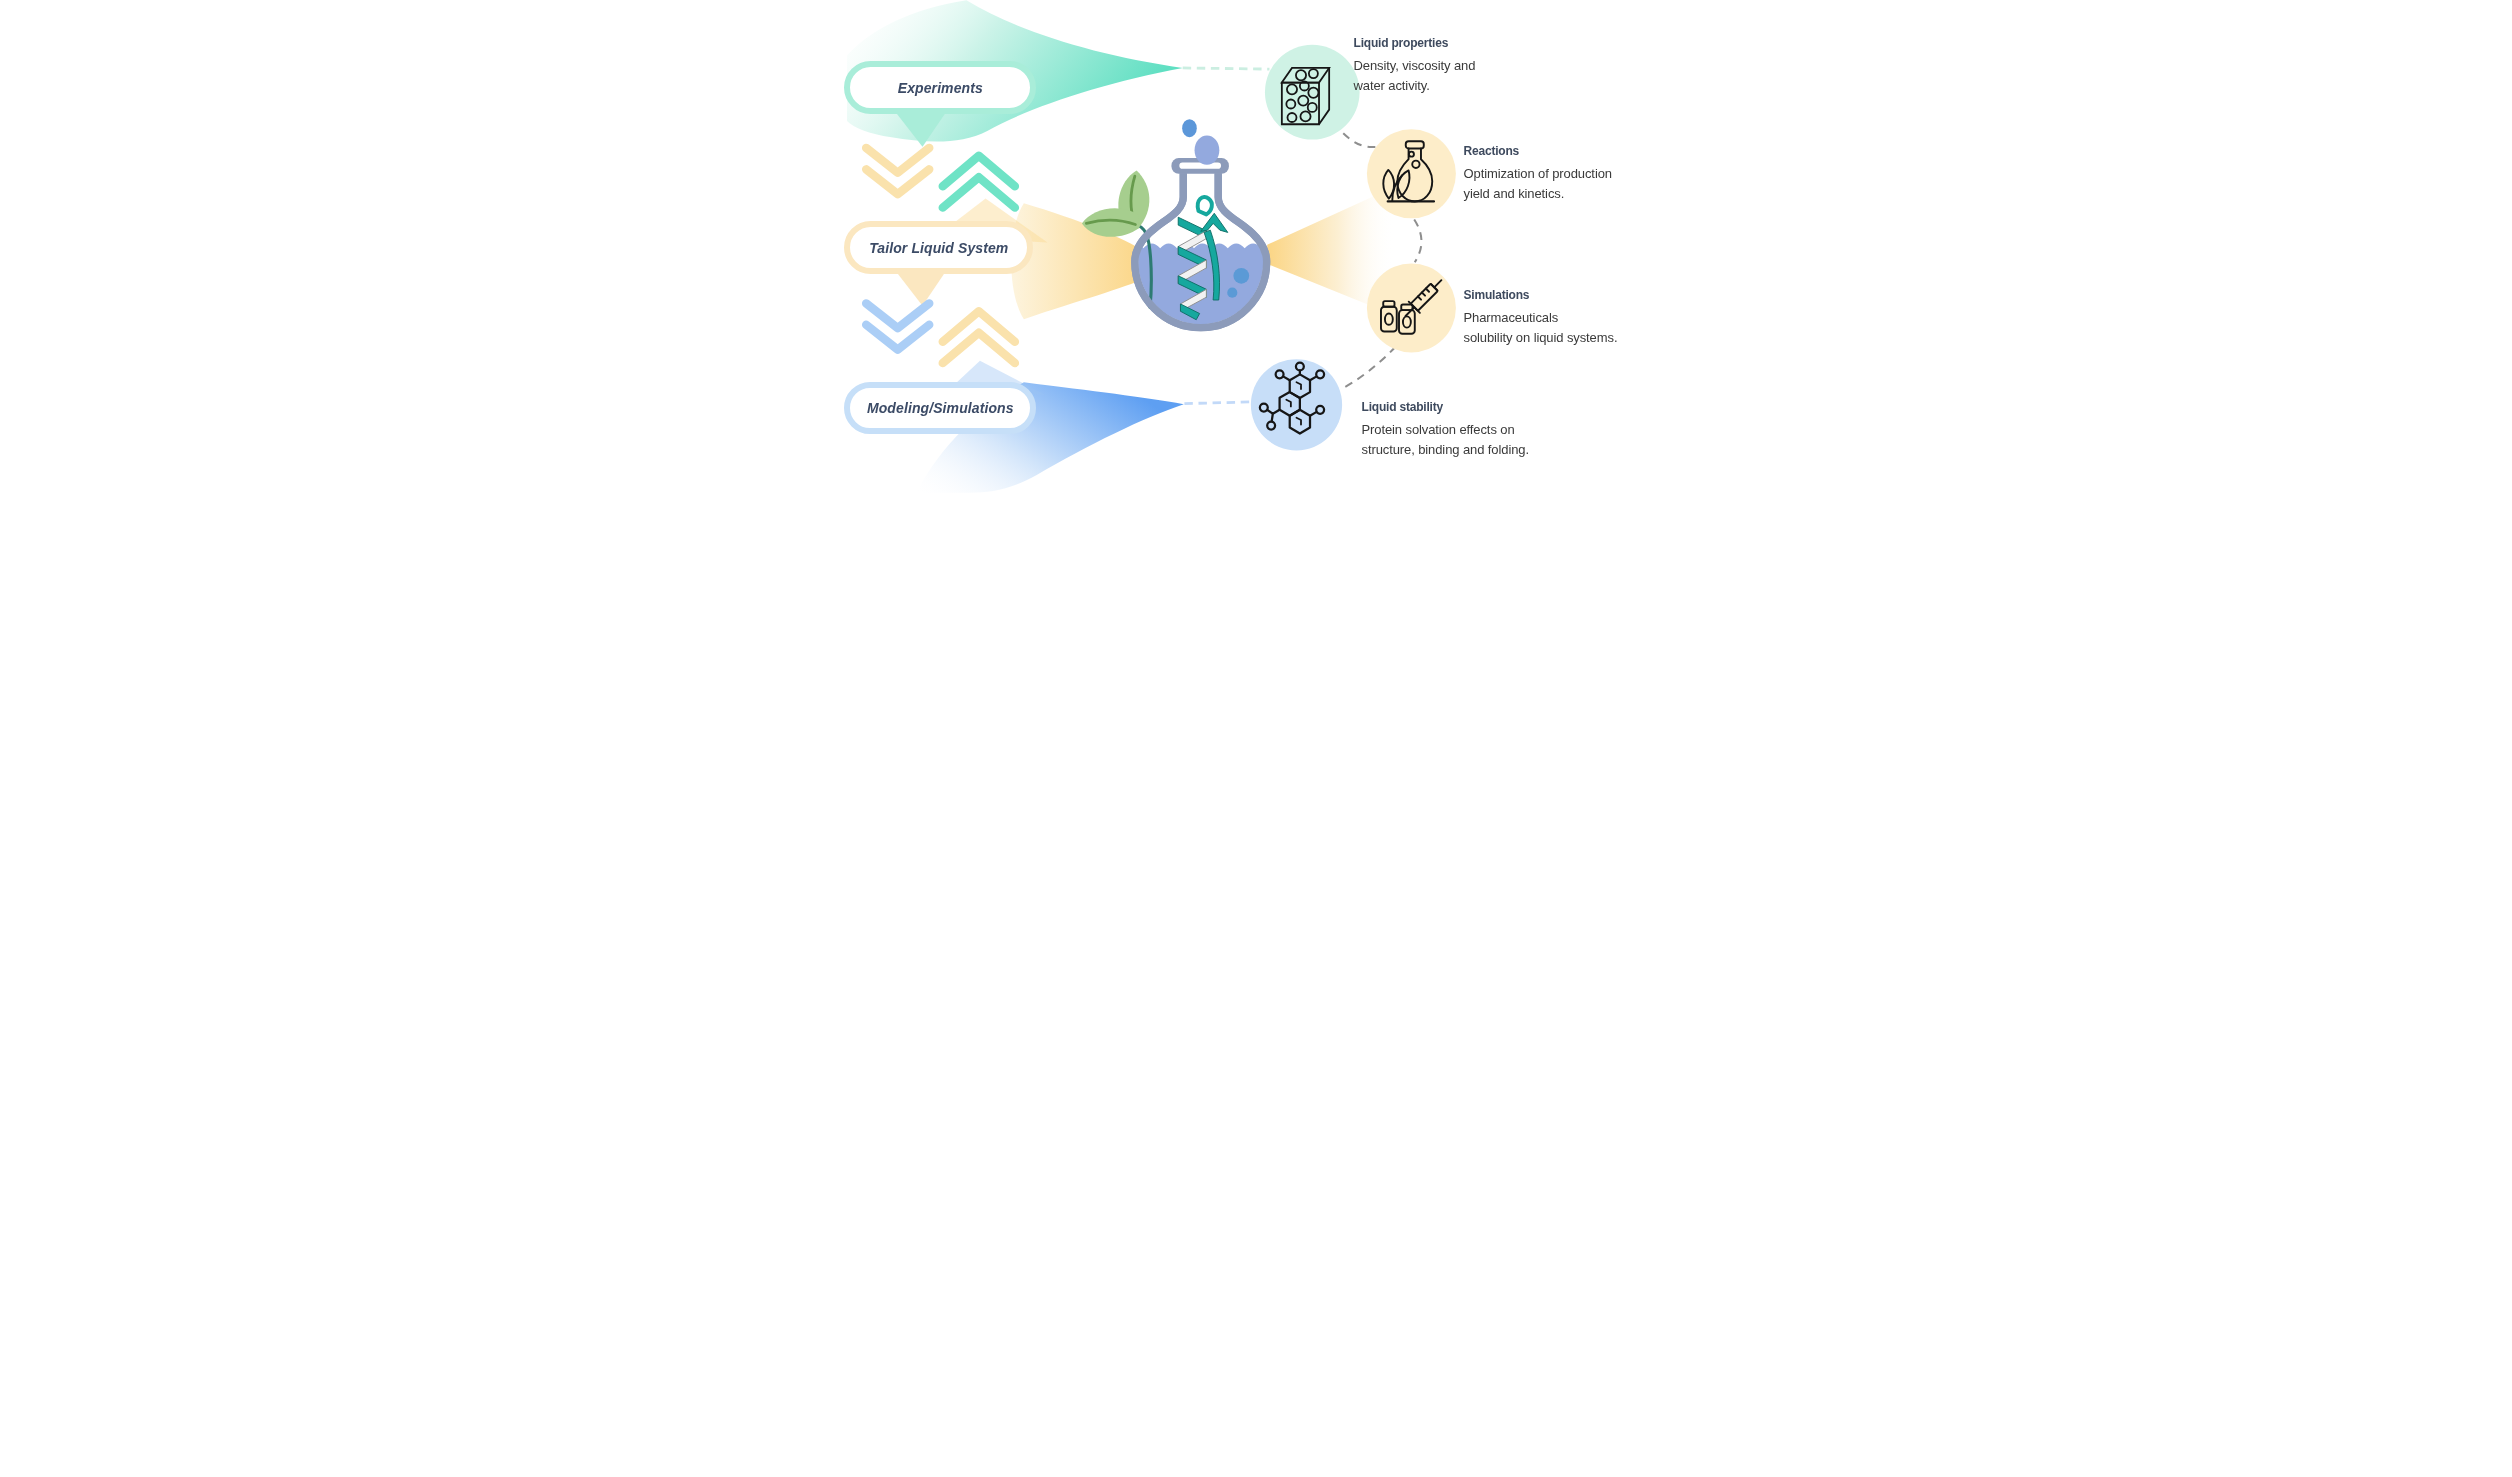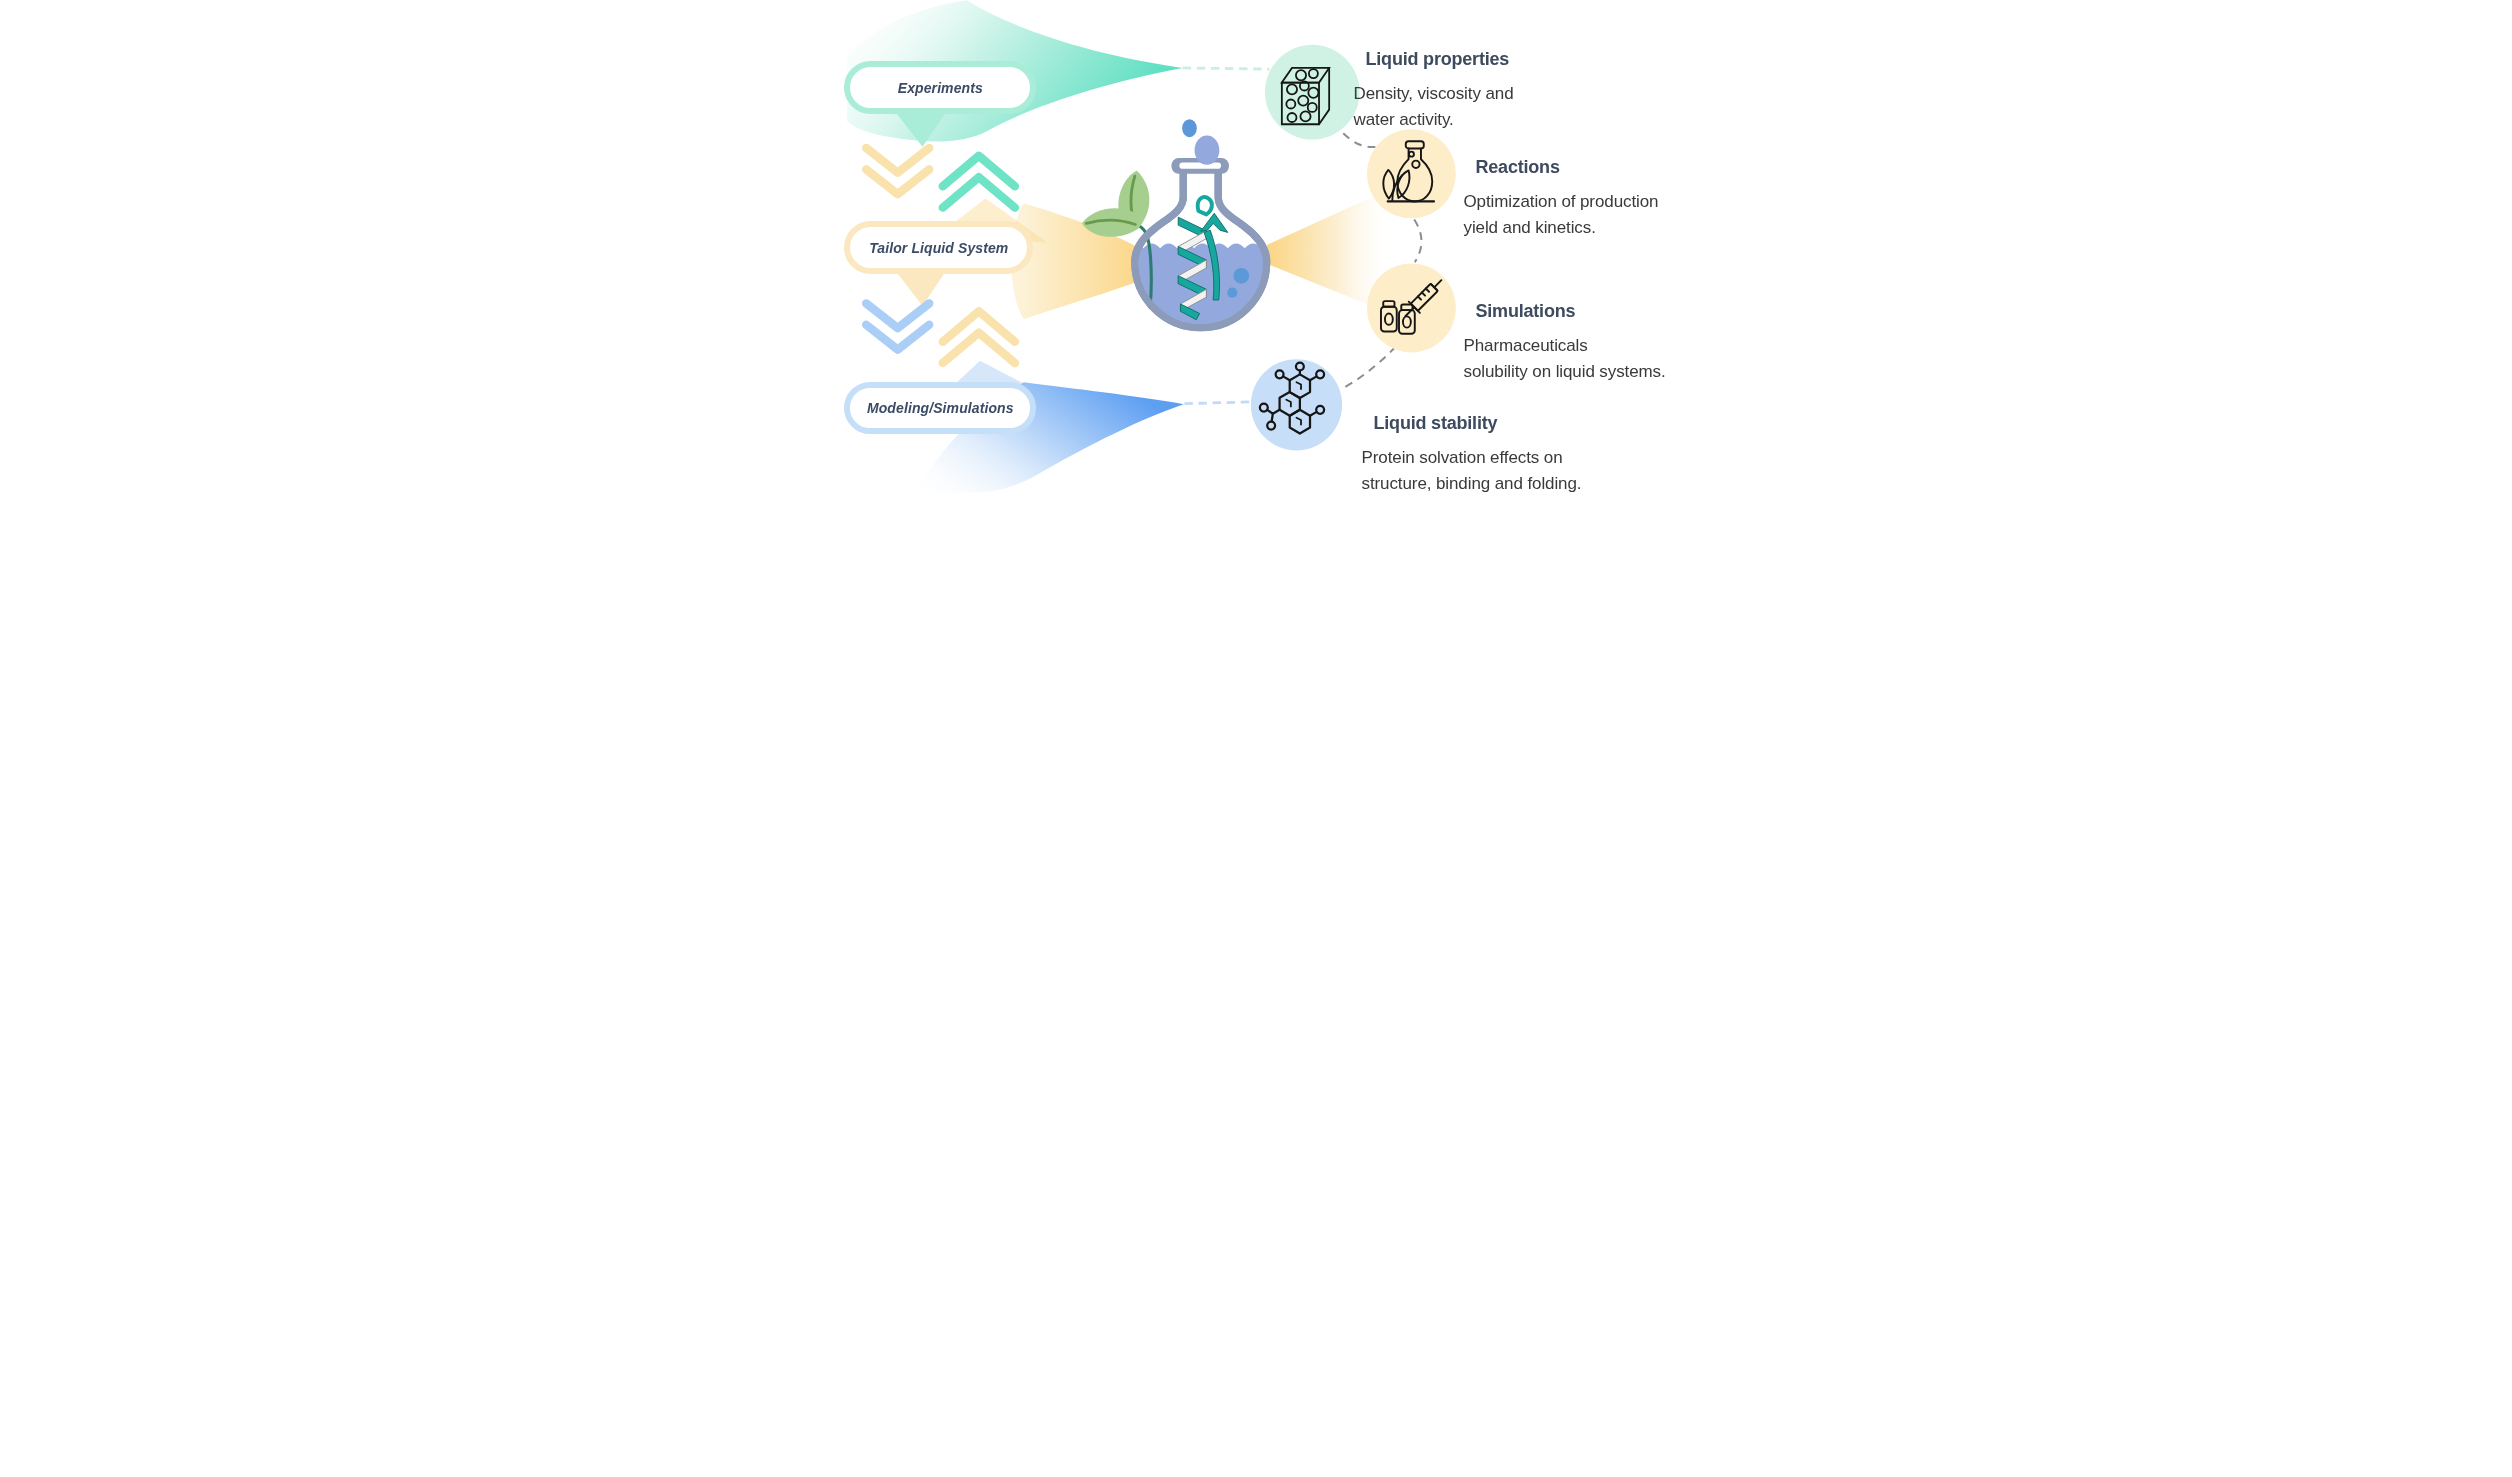--- a/index.html
+++ b/index.html
@@ -14,25 +14,25 @@
     border-radius:29px;display:flex;align-items:center;justify-content:center;
   }
   .pill-label{
     font-weight:700;font-size:14px;color:#3C4B66;letter-spacing:0.1px;white-space:nowrap;font-style:italic;
   }
   #pill-experiments{left:6.8px;top:61px;width:192px;height:53px;border:6.2px solid #A9EDD9;}
   #pill-tailor{left:6.8px;top:221px;width:189px;height:53px;border:6.2px solid #FBE7C0;justify-content:center;}
   #pill-modeling{left:6.8px;top:382px;width:192px;height:52px;border:6.2px solid #C6DFF8;}
   .node-text{position:absolute;}
   .node-title{
-    margin:12px;font-weight:700;font-size:18px;line-height:1.12;
+    margin:0;font-weight:700;font-size:12px;line-height:1.12;
     color:#3E4A5E;letter-spacing:-0.2px;white-space:nowrap;
   }
   .node-desc{
-    margin:5.6px 0 0;font-weight:400;font-size:17px;line-height:1.5;
+    margin:5.6px 0 0;font-weight:400;font-size:13px;line-height:1.5;
     color:#3A3A3A;letter-spacing:-0.1px;white-space:pre-line;
   }
   #node-liquid-properties{left:516px;top:37px;}
   #node-reactions{left:626px;top:145px;}
   #node-formulations{left:626px;top:289px;}
   #node-enzyme-stability{left:524px;top:401px;}
 </style>
 </head>
 <body>
 

